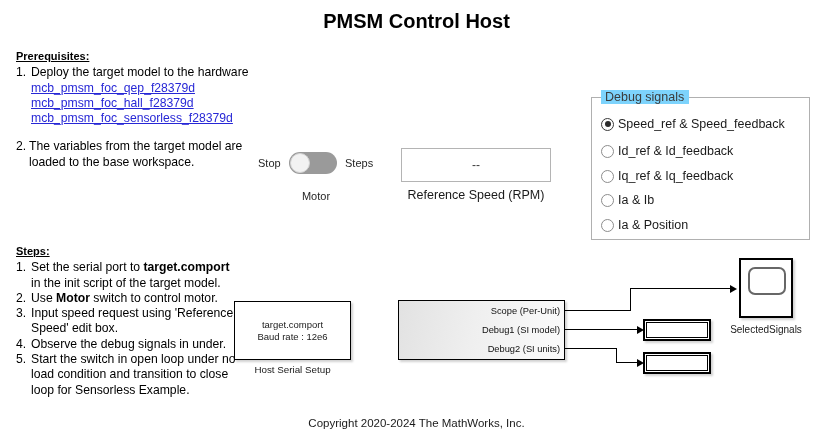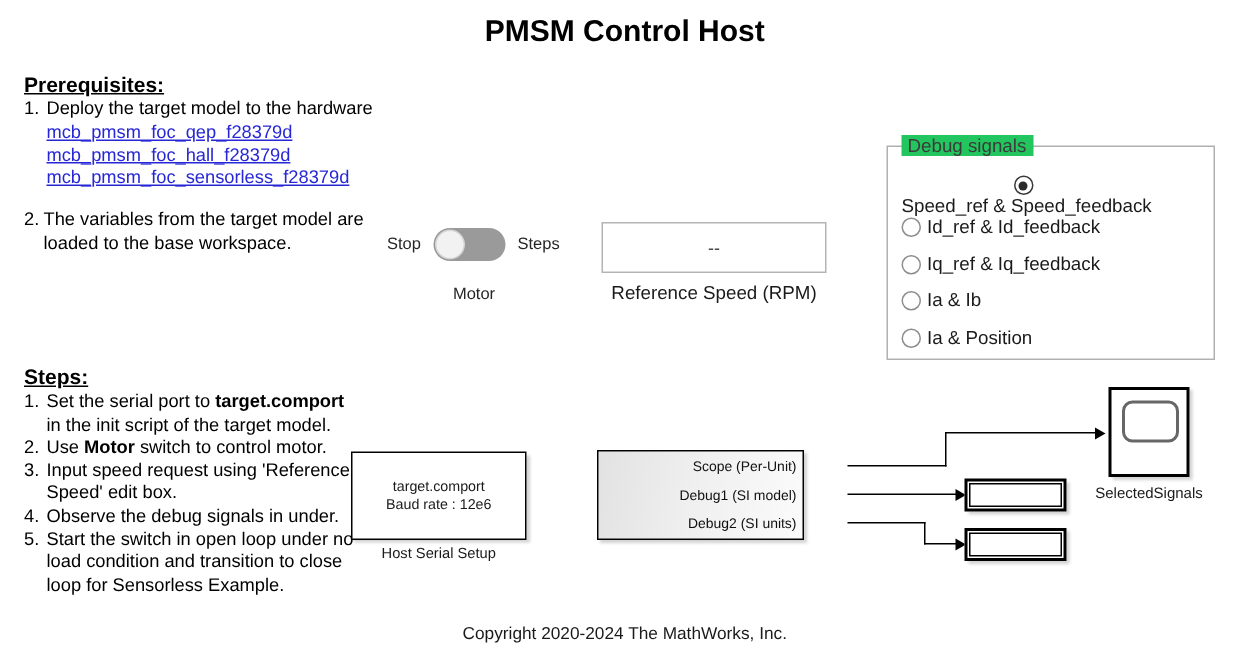--- a/index.html
+++ b/index.html
@@ -29,21 +29,21 @@
 
   
   #prereq-block {
     left: 16px; top: 49px; width: 250px;
     font-size: 12.2px;
     line-height: 15.3px;
   }
   .sec-heading {
     font-weight: bold;
     text-decoration: underline;
-    font-size: 14px;
+    font-size: 11px;
     display: block;
     margin-bottom: 1px;
   }
   .num-row { display: flex; }
   .num-row .num { flex: 0 0 auto; }
   .num-row .txt { flex: 1 1 auto; }
   #prereq-item1 .num { width: 15px; }
   .link-list { margin-left: 15px; }
   .hyperlink {
     color: #2727d6;
@@ -136,21 +136,21 @@
   #debug-panel {
     left: 591px; top: 97px;
     width: 219px; height: 143px;
     border: 1px solid #b0b0b0;
     box-sizing: border-box;
     background: #ffffff;
   }
   #debug-legend {
     position: absolute;
     left: 601px; top: 90px;
-    background: #22c55e;
+    background: #7dd3fc;
     padding: 0 5px 0 4px;
     font-size: 12.5px;
     color: #3b3b3b;
   }
   .radio-row {
     position: absolute;
     left: 601px;
     display: flex;
     align-items: center;
     cursor: pointer;
@@ -200,21 +200,21 @@
     left: 234px; top: 364px;
     width: 117px;
     text-align: center;
     font-size: 9.8px;
     color: #1a1a1a;
   }
 
   
   #subsystem-block {
     left: 398px; top: 300px;
-    width: 138px; height: 60px;
+    width: 167px; height: 60px;
     border: 1px solid #000000;
     box-sizing: border-box;
     background: linear-gradient(100deg, #e2e2e2 0%, #efefef 45%, #fbfbfb 100%);
     box-shadow: 2px 2px 2px rgba(0,0,0,0.18);
     cursor: pointer;
   }
   .port-label {
     position: absolute;
     right: 4px;
     font-size: 9.3px;
@@ -357,21 +357,21 @@
 </div>
 
 <div class="abs" id="ref-speed-box">
   <div id="ref-speed-value">--</div>
 </div>
 <div class="abs" id="ref-speed-caption">Reference Speed (RPM)</div>
 
 <div class="abs" id="debug-panel"></div>
 <div id="debug-legend">Debug signals</div>
 
-<div class="radio-row selected" style="top:117px;flex-direction:column;">
+<div class="radio-row selected" style="top:117px;">
   <span class="radio-mark"></span>
   <span>Speed_ref &amp; Speed_feedback</span>
 </div>
 <div class="radio-row" style="top:144px;">
   <span class="radio-mark"></span>
   <span>Id_ref &amp; Id_feedback</span>
 </div>
 <div class="radio-row" style="top:169px;">
   <span class="radio-mark"></span>
   <span>Iq_ref &amp; Iq_feedback</span>

